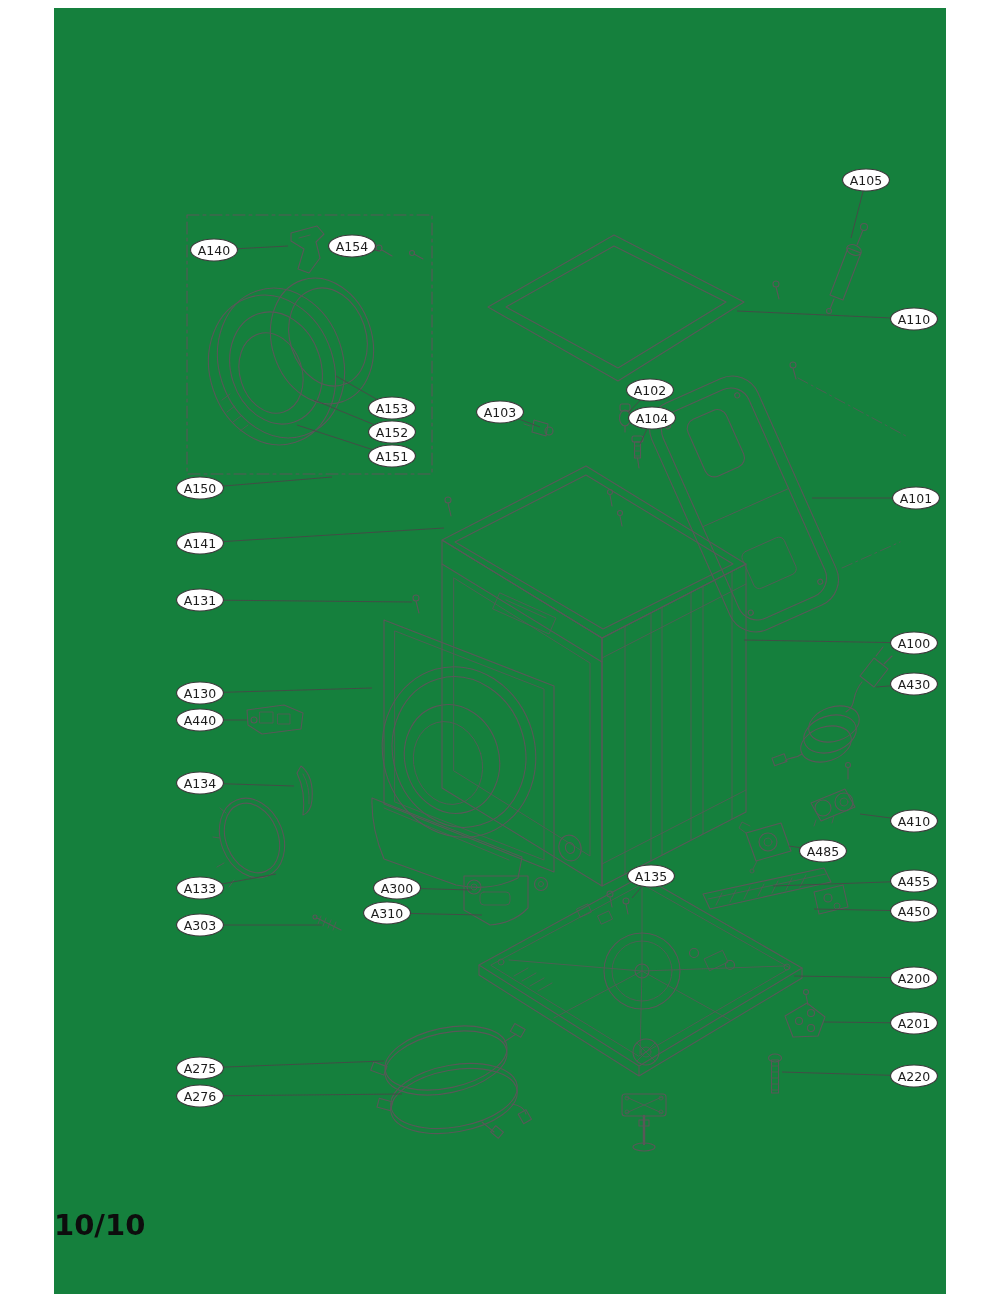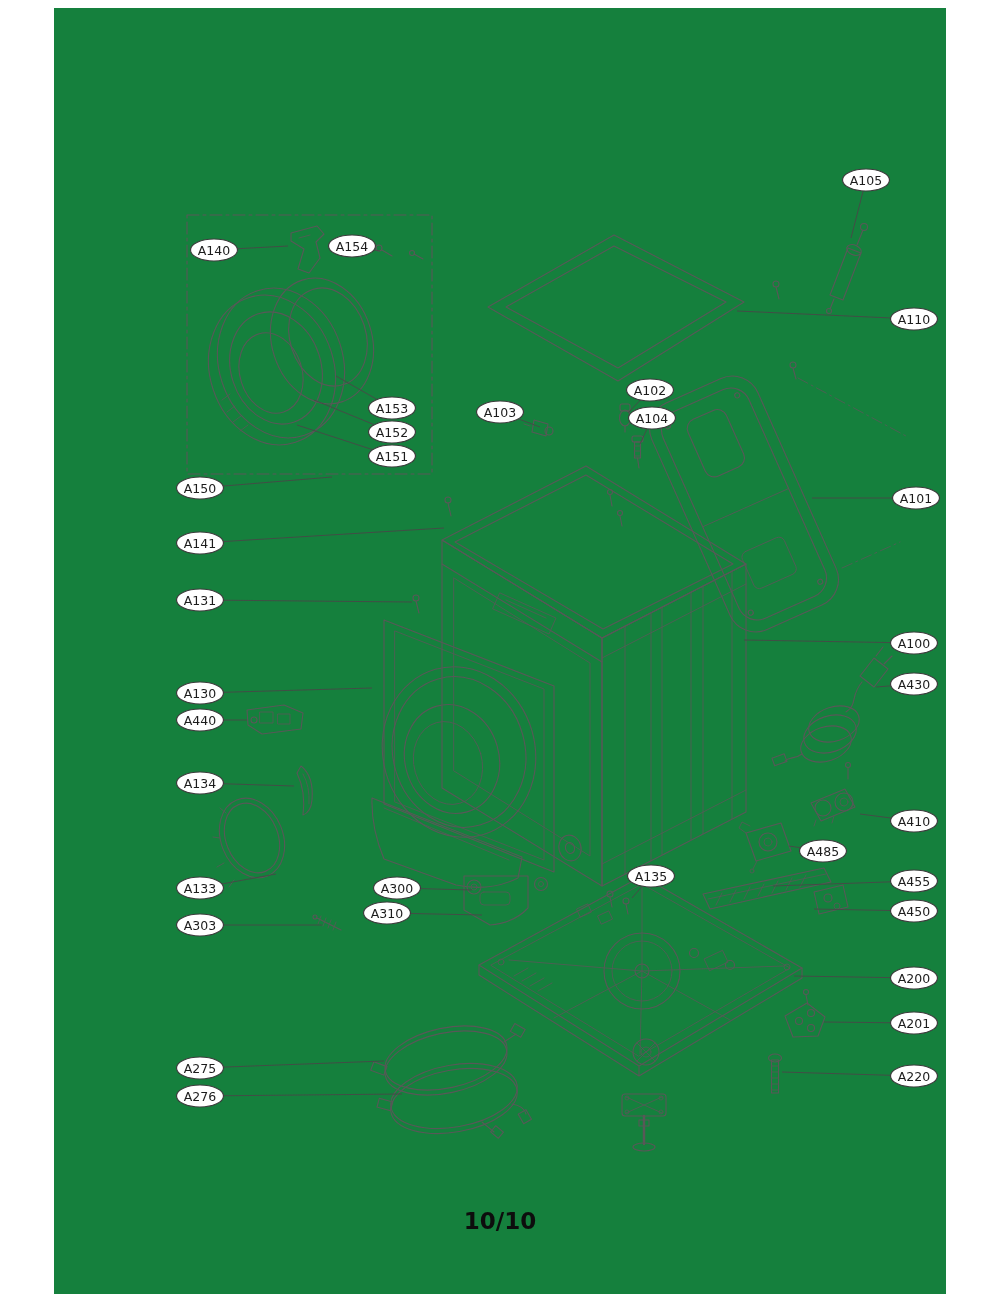--- a/index.html
+++ b/index.html
@@ -7,22 +7,22 @@
          font-family:"Liberation Sans",sans-serif;overflow:hidden;}
   .stage svg{position:absolute;top:0;left:0;}
   .part{stroke:#585858;fill:none;stroke-width:1.1;stroke-linejoin:round;stroke-linecap:round;}
   .thin{stroke-width:0.8;}
   .dashdot{stroke-dasharray:11 4 2 4;}
   .boxdash{stroke-dasharray:12 4 3 4;}
   .leader{stroke:#474747;stroke-width:0.9;fill:none;}
   .callout-oval{fill:#ffffff;stroke:#3d3d3d;stroke-width:1.2;}
   .callout-text{font-family:"DejaVu Sans","Liberation Sans",sans-serif;font-size:12.5px;
                 fill:#1c1c1c;text-anchor:middle;}
-  .page-indicator{position:absolute;top:1200px;left:0;width:100%;text-align:center;
-                  font-size:23px;font-weight:bold;color:#0d0d0d;
+  .page-indicator{position:absolute;top:1200px;left:0;width:100%;
+                  font-size:29px;font-weight:bold;color:#0d0d0d;
                   font-family:"DejaVu Sans","Liberation Sans",sans-serif;}
 </style>
 </head>
 <body>
 
 <div class="stage">
   <svg width="1000" height="1294" viewBox="0 0 1000 1294">
 
     <g class="part">
       <rect class="boxdash" x="133" y="207" width="245" height="259"></rect>

